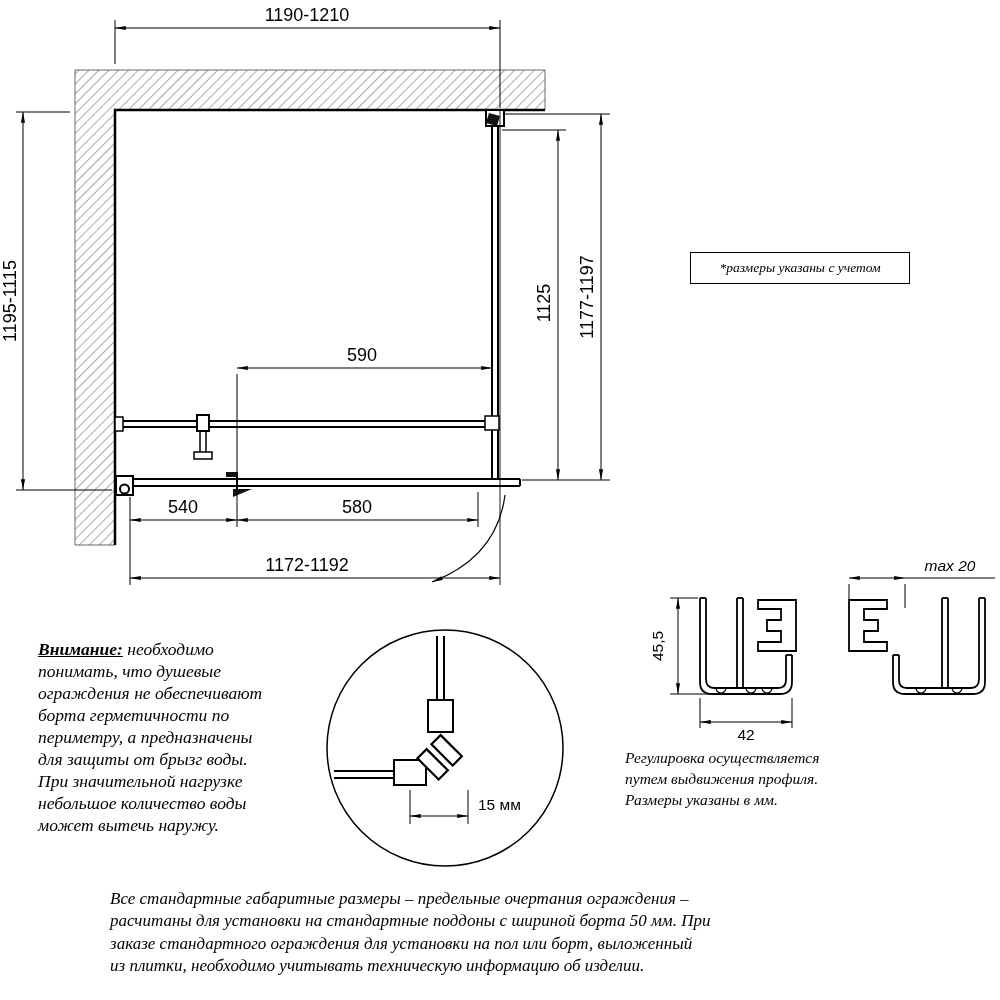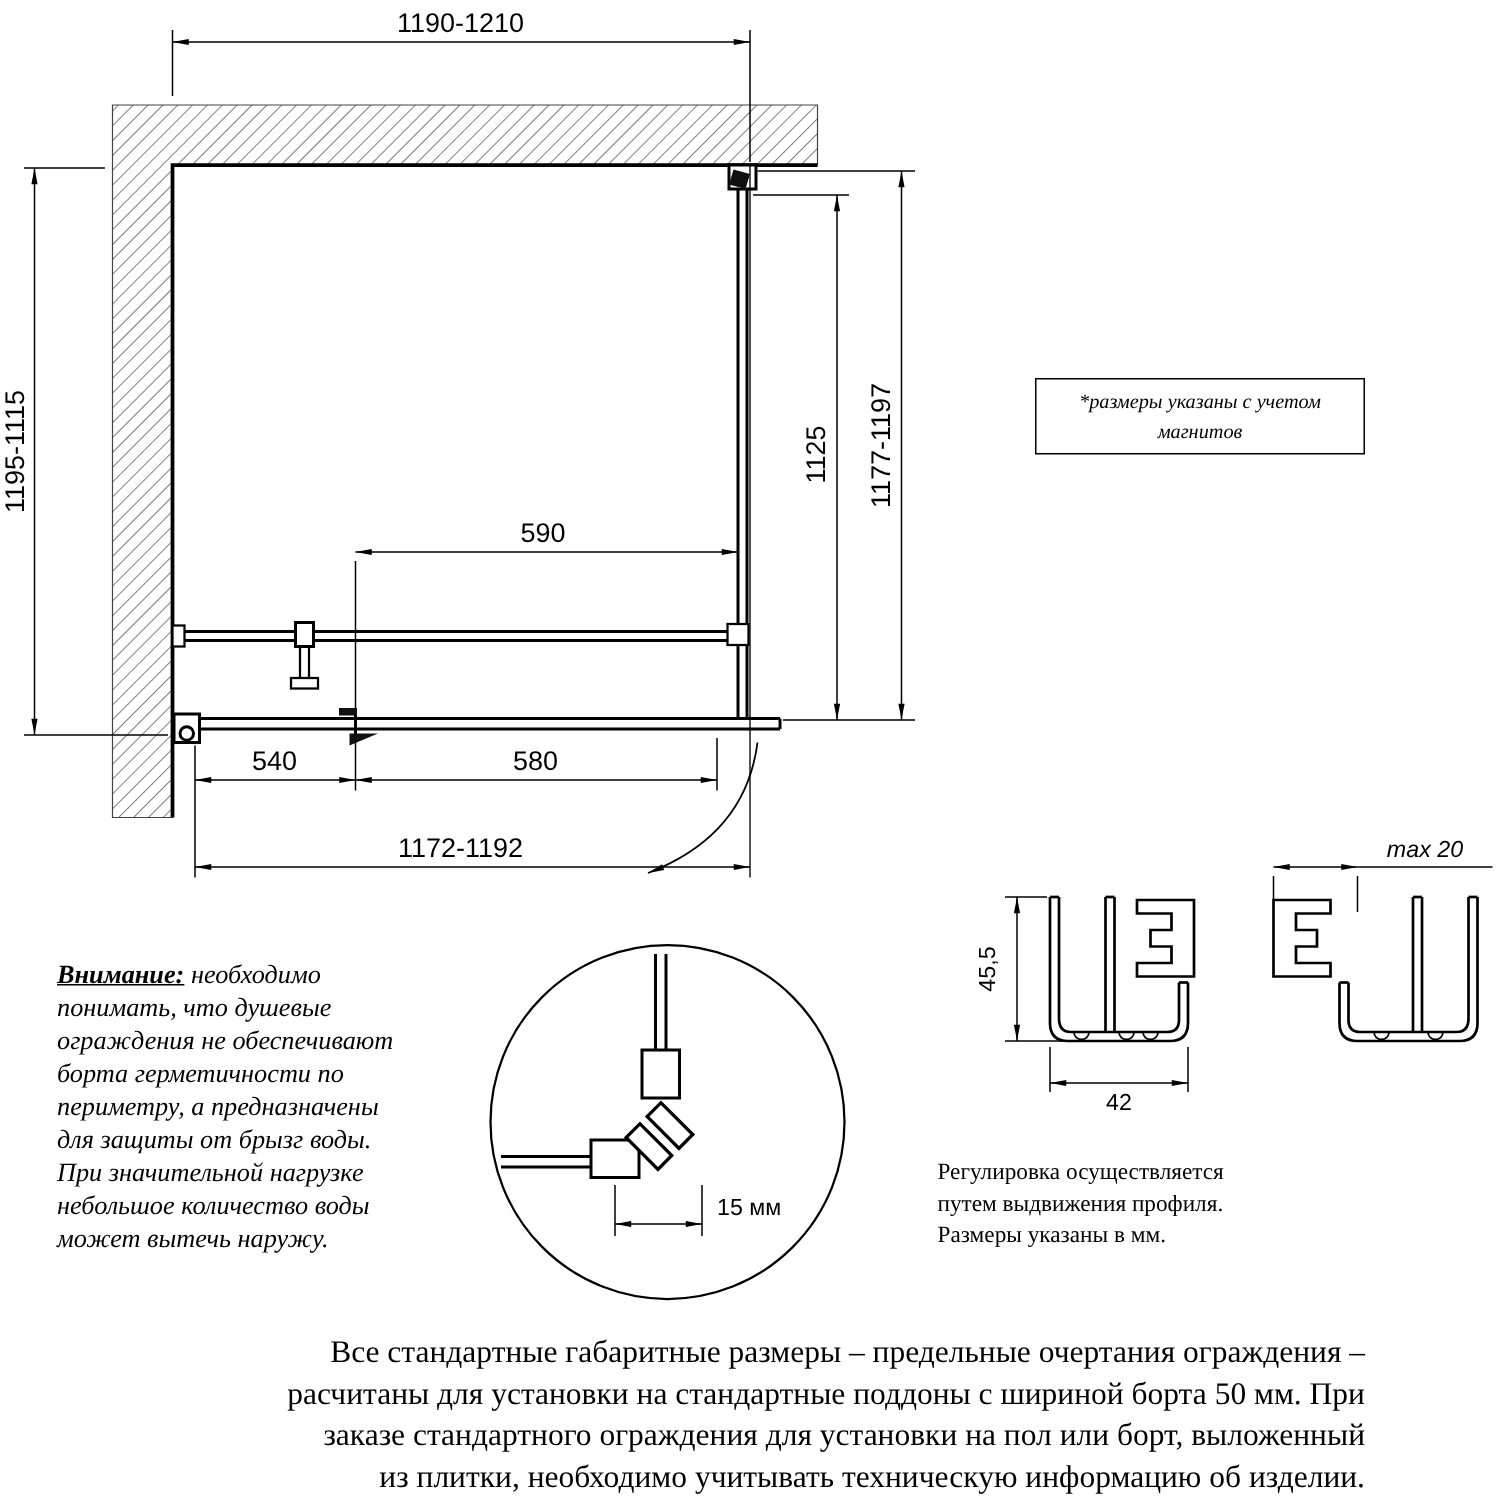--- a/index.html
+++ b/index.html
@@ -10,24 +10,24 @@
   svg text{font-family:"Liberation Sans", sans-serif;fill:#000;}
   .dimtxt{font-size:18px;}
   .smalltxt{font-size:15.5px;}
   .ittxt{font-style:italic;}
   .note-box{left:659px;top:252px;width:210px;border:1.5px solid #000;
             font-style:italic;font-size:13.5px;line-height:1.45;
             text-align:center;padding:5px 4px;margin-left:31px;}
   .warning{left:38px;top:638px;width:288px;font-style:italic;
            font-size:17.5px;line-height:1.26;}
   .warning .u{text-decoration:underline;font-weight:bold;margin-top:45px;}
-  .profiles-caption{left:625px;top:748px;width:270px;
-           font-size:15.5px;line-height:1.35;margin-top:24px;}
-  .footer{left:110px;top:888px;width:800px;
-          font-size:21px;line-height:1.32;text-align:right;}
+  .profiles-caption{left:625px;top:748px;width:270px;font-style:italic;
+           font-size:15.5px;line-height:1.35;}
+  .footer{left:110px;top:888px;width:800px;font-style:italic;
+          font-size:17px;line-height:1.32;text-align:left;}
 </style>
 </head>
 <body>
 
 <svg width="1000" height="1000" viewBox="0 0 1000 1000">
   <defs>
     <pattern id="hatch" width="7" height="7" patternUnits="userSpaceOnUse" patternTransform="rotate(45)">
       <line x1="0" y1="0" x2="0" y2="7" stroke="#555" stroke-width="1"></line>
     </pattern>
     <marker id="arw" viewBox="0 0 12 12" refX="11" refY="6" markerWidth="13" markerHeight="13" markerUnits="userSpaceOnUse" orient="auto-start-reverse">
@@ -190,21 +190,20 @@
       <line x1="905" y1="584" x2="905" y2="608"></line>
       <line x1="849" y1="578" x2="905" y2="578" marker-start="url(#arw)" marker-end="url(#arw)"></line>
       <line x1="905" y1="578" x2="995" y2="578"></line>
     </g>
     <text x="950" y="571" text-anchor="middle" class="smalltxt ittxt" stroke="none">max 20</text>
   </g>
 </svg>
 
 <div class="abs note-box">
   <div>*размеры указаны с учетом</div>
-  <div>магнитов</div>
 </div>
 
 <div class="abs warning">
   <div>
     <span class="u">Внимание:</span><span> необходимо</span>
   </div>
   <div>понимать, что душевые</div>
   <div>ограждения не обеспечивают</div>
   <div>борта герметичности по</div>
   <div>периметру, а предназначены</div>

